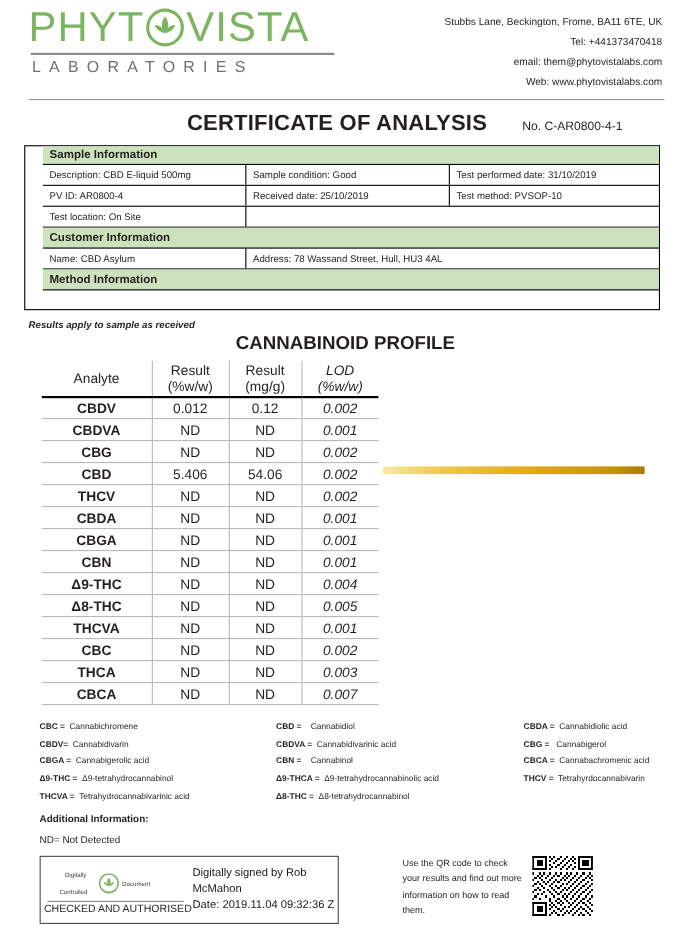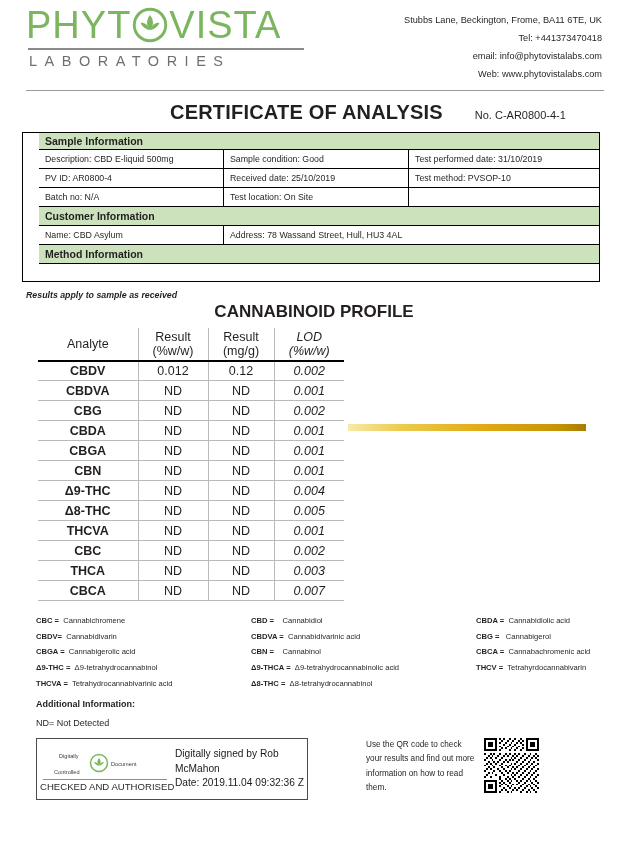--- a/index.html
+++ b/index.html
@@ -114,21 +114,21 @@
           </svg>
         </span>
         <span class="lt">VISTA</span>
       </div>
       <div class="logo-rule"></div>
       <div class="logo-sub">LABORATORIES</div>
     </div>
     <div class="contact-block">
       <div>Stubbs Lane, Beckington, Frome, BA11 6TE, UK</div>
       <div>Tel: +441373470418</div>
-      <div>email: info@phytovistalabs.com</div>
+      <div>email: them@phytovistalabs.com</div>
       <div>Web: www.phytovistalabs.com</div>
     </div>
   </div>
   <div class="head-rule"></div>
 
   <div class="title-row">
     <div class="coa-title">CERTIFICATE OF ANALYSIS</div>
     <div class="coa-no">No. C-AR0800-4-1</div>
   </div>
 
@@ -139,21 +139,20 @@
       <div class="cell c1">Description: CBD E-liquid 500mg</div>
       <div class="cell c2">Sample condition: Good</div>
       <div class="cell c3">Test performed date: 31/10/2019</div>
     </div>
     <div class="inforow">
       <div class="cell c1">PV ID: AR0800-4</div>
       <div class="cell c2">Received date: 25/10/2019</div>
       <div class="cell c3">Test method: PVSOP-10</div>
     </div>
     <div class="inforow">
-      <div class="cell c1">Batch no: N/A</div>
       <div class="cell c2">Test location: On Site</div>
       <div class="cell c3"></div>
     </div>
 
     <div class="band tight">Customer Information</div>
     <div class="inforow">
       <div class="cell cw1">Name: CBD Asylum</div>
       <div class="cell cw2">Address: 78 Wassand Street, Hull, HU3 4AL</div>
     </div>
 
@@ -194,20 +193,32 @@
           <td class="vline lod">0.002</td>
         </tr>
         <tr>
           <td class="an">CBDVA</td>
           <td class="vline">ND</td>
           <td class="vline">ND</td>
           <td class="vline lod">0.001</td>
         </tr>
         <tr>
           <td class="an">CBG</td>
+          <td class="vline">ND</td>
+          <td class="vline">ND</td>
+          <td class="vline lod">0.002</td>
+        </tr>
+        <tr>
+          <td class="an">CBD</td>
+          <td class="vline">5.406</td>
+          <td class="vline">54.06</td>
+          <td class="vline lod">0.002</td>
+        </tr>
+        <tr>
+          <td class="an">THCV</td>
           <td class="vline">ND</td>
           <td class="vline">ND</td>
           <td class="vline lod">0.002</td>
         </tr>
         <tr>
           <td class="an">CBDA</td>
           <td class="vline">ND</td>
           <td class="vline">ND</td>
           <td class="vline lod">0.001</td>
         </tr>

